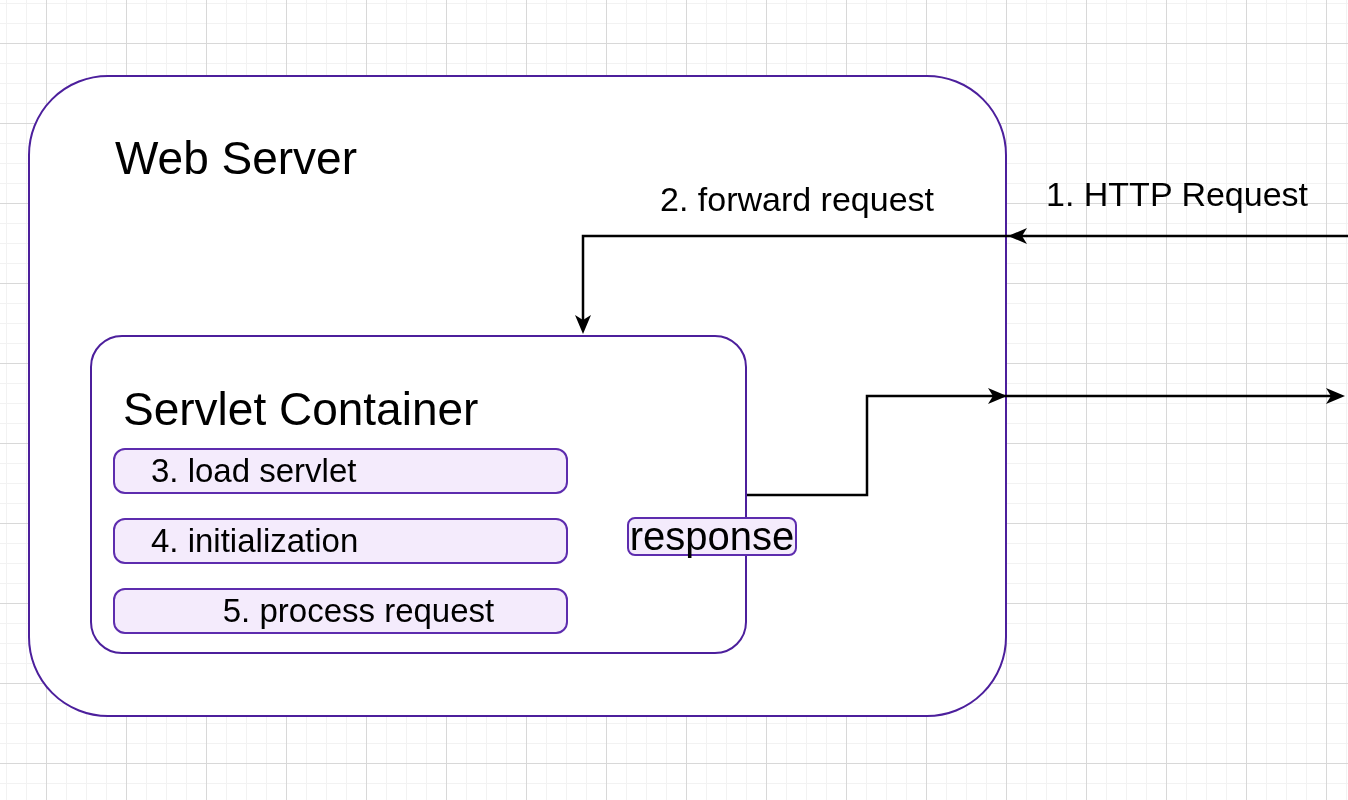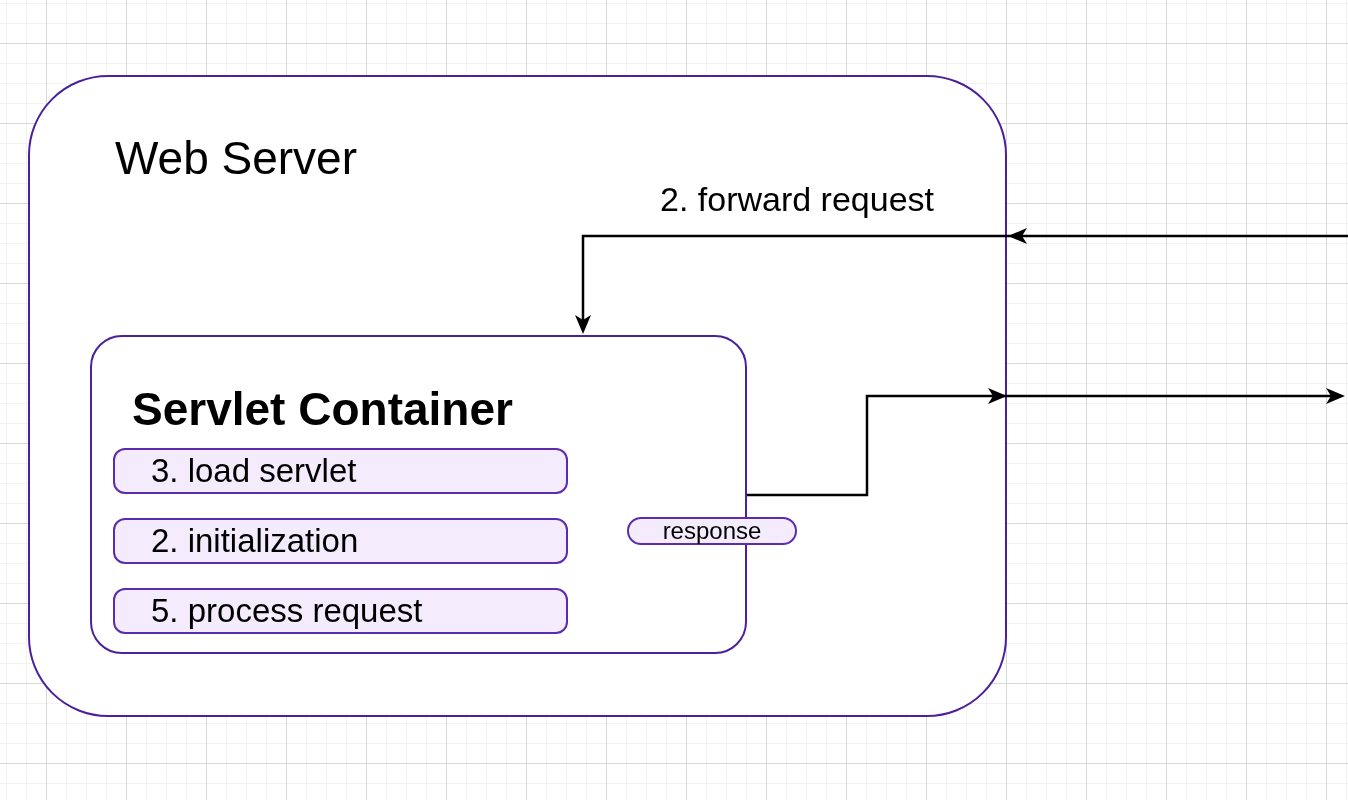--- a/index.html
+++ b/index.html
@@ -35,37 +35,37 @@
   }
   .servlet{
     position:absolute;left:90px;top:335px;width:657px;height:319px;
     box-sizing:border-box;border:2.5px solid var(--container-border);
     border-radius:32px;background:var(--background);
   }
   .heading{
     position:absolute;font-size:46px;line-height:1.15;white-space:nowrap;margin-top:24px;
   }
   .ws-title{left:115px;top:108px;}
-  .sc-title{left:132px;top:359px;font-weight:bold;}
+  .sc-title{left:123px;top:359px;}
   .step{
     position:absolute;left:113px;width:455px;height:46px;
     box-sizing:border-box;border:2.5px solid var(--box-border);
     border-radius:12px;background:var(--box-fill);
     display:flex;align-items:center;padding-left:36px;
     font-size:33px;white-space:nowrap;
   }
   .step-3{top:448px;}
   .step-4{top:518px;}
-  .step-5{top:588px;}
+  .step-5{top:588px;justify-content:center;}
   .response{
-    position:absolute;left:627px;top:517px;width:170px;height:28px;
+    position:absolute;left:627px;top:517px;width:170px;height:39px;
     box-sizing:border-box;border:2.5px solid var(--box-border);
-    border-radius:16px;background:var(--box-fill);
+    border-radius:8px;background:var(--box-fill);
     display:flex;align-items:center;justify-content:center;
-    font-size:24px;white-space:nowrap;
+    font-size:40px;white-space:nowrap;
   }
   .flow-label{
     position:absolute;font-size:34px;line-height:1.15;white-space:nowrap;
   }
   .lbl-request{left:1046px;top:175px;}
   .lbl-forward{left:660px;top:180px;}
   .lbl-response{left:1032px;top:426px;}
   svg.arrows{
     position:absolute;left:0;top:0;width:1348px;height:800px;
     pointer-events:none;
@@ -84,21 +84,21 @@
 
   <div class="heading ws-title">Web Server</div>
 
   <div class="heading sc-title">Servlet Container</div>
 
   <div class="step step-3">
     <span>3. load servlet</span>
   </div>
 
   <div class="step step-4">
-    <span>2. initialization</span>
+    <span>4. initialization</span>
   </div>
 
   <div class="step step-5">
     <span>5. process request</span>
   </div>
 
   <div class="response">
     <span>response</span>
   </div>
 
@@ -110,17 +110,18 @@
       <path class="head" d="M583 334 L575 315 L583 320 L591 315 Z"></path>
     </g>
 
     <g>
       <path class="line" d="M747 495 L867 495 L867 396 L1340 396"></path>
       <path class="head" d="M1007 396 L988 388 L993 396 L988 404 Z"></path>
       <path class="head" d="M1345 396 L1326 388 L1331 396 L1326 404 Z"></path>
     </g>
   </svg>
 
+  <div class="flow-label lbl-request">1. HTTP Request</div>
 
   <div class="flow-label lbl-forward">2. forward request</div>
 
 
 </div>
 
 </body></html>

